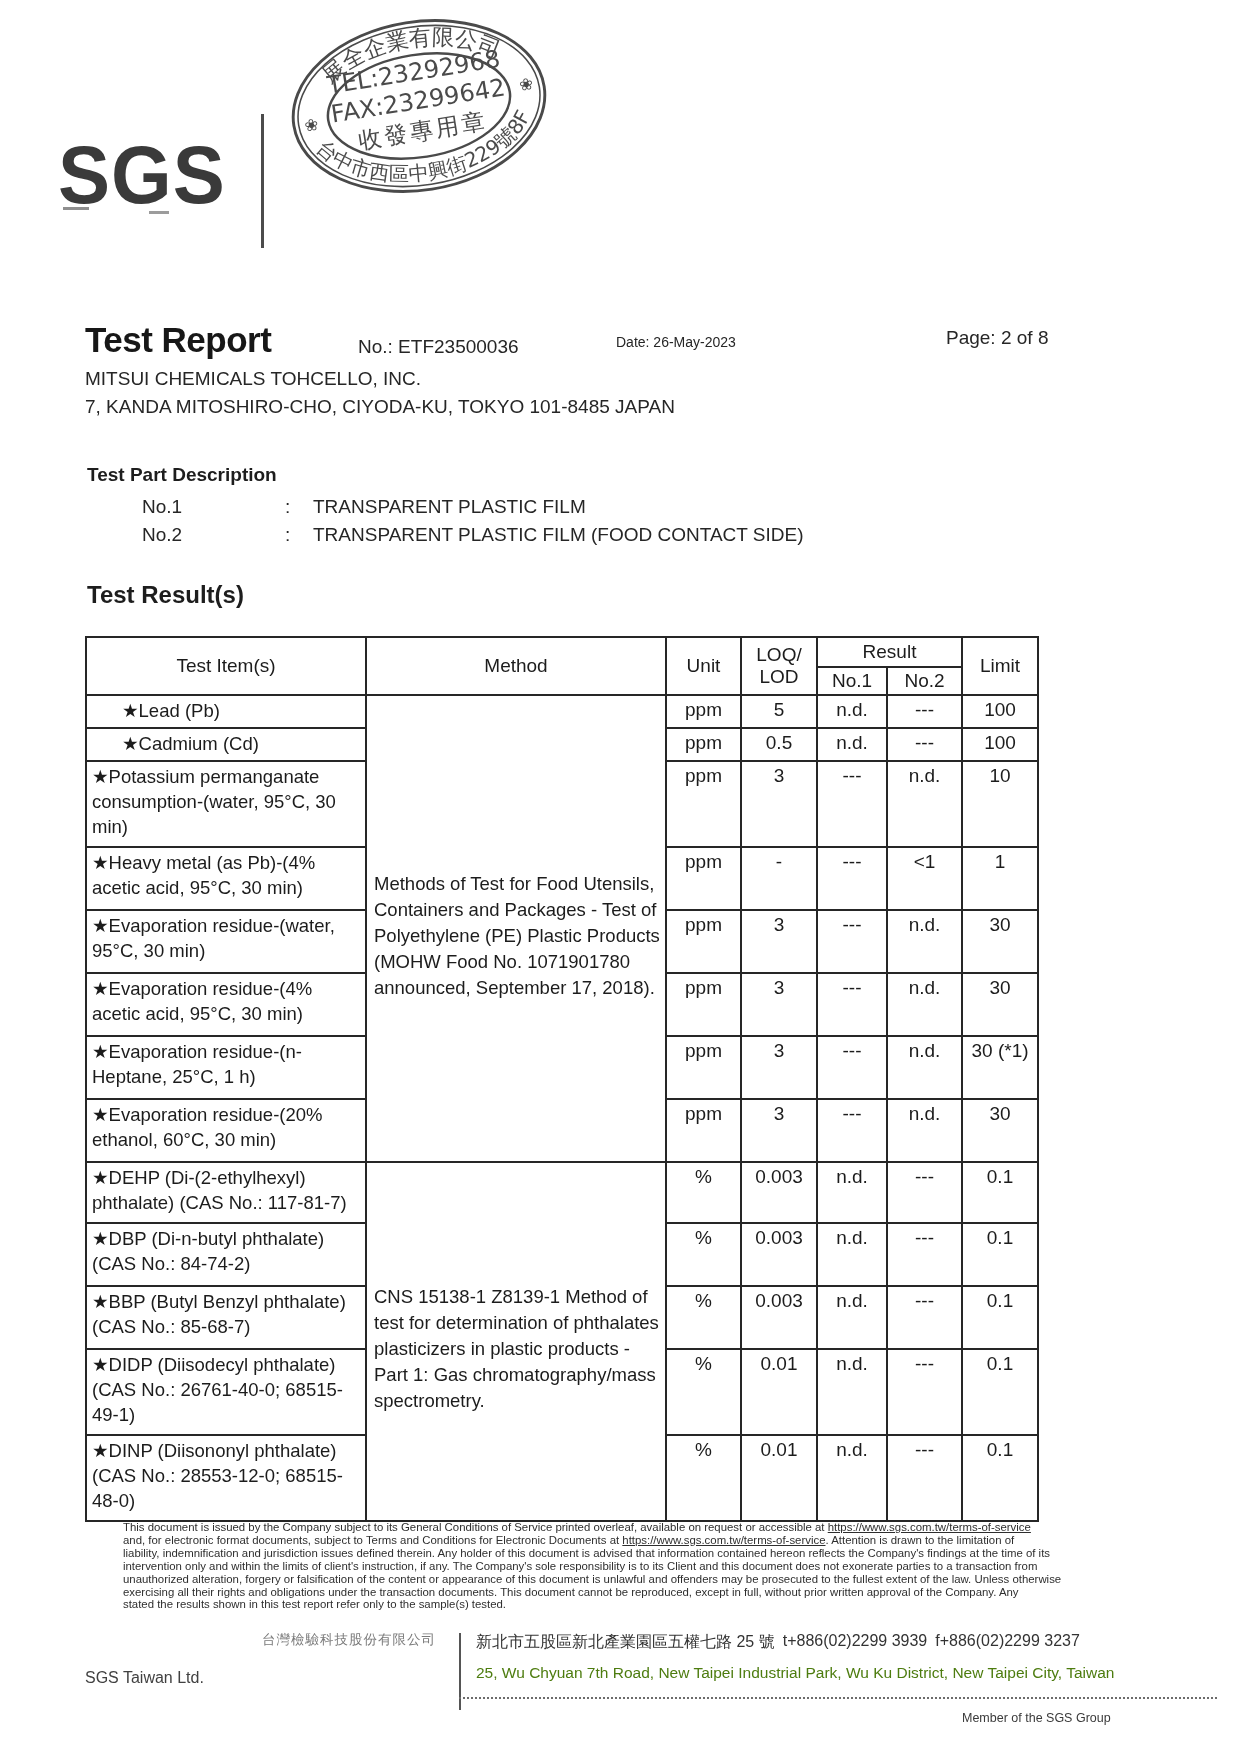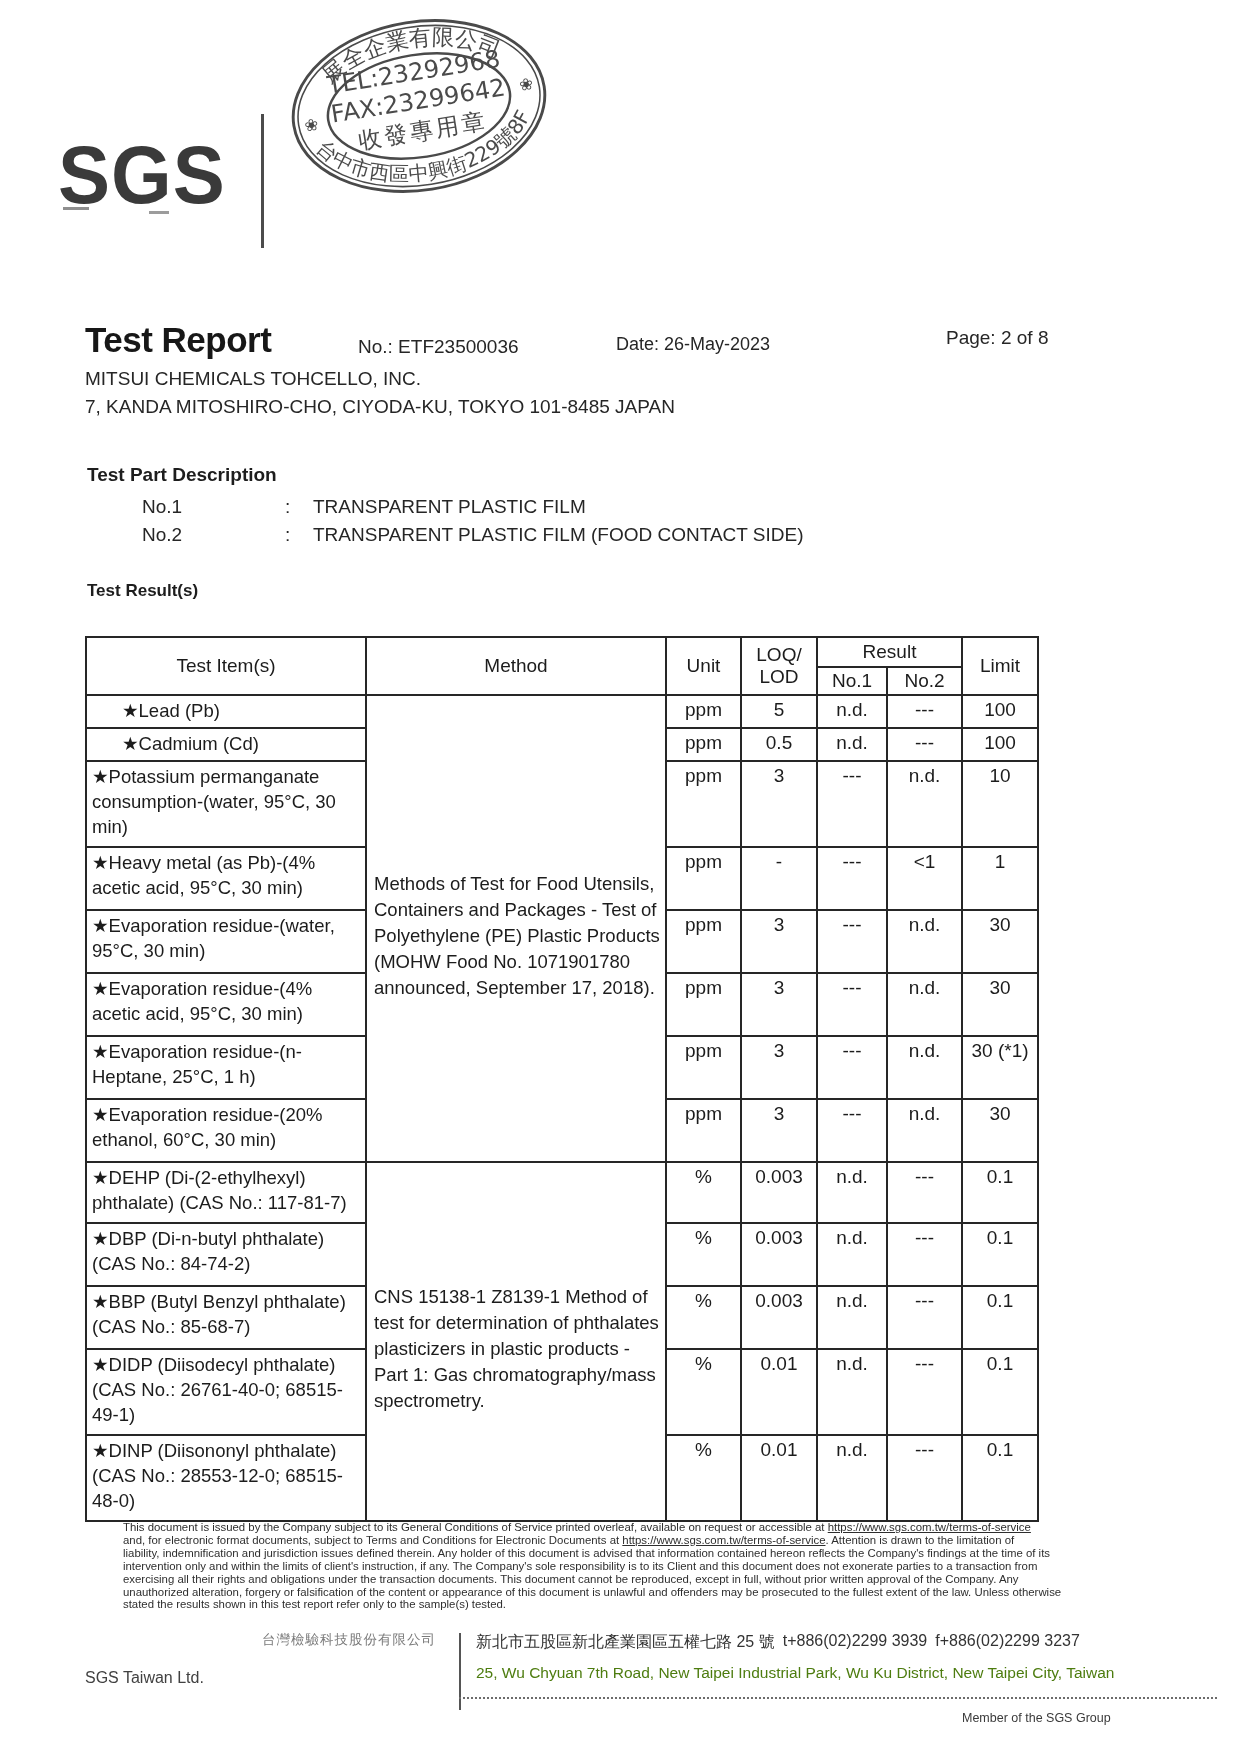--- a/index.html
+++ b/index.html
@@ -17,34 +17,34 @@
   .logo-dash1{left:63px;top:207px;width:26px;height:3px;background:#8f8f8f;}
   .logo-dash2{left:149px;top:211px;width:20px;height:3px;background:#9c9c9c;}
 
   
   .stamp{left:288px;top:18px;width:262px;height:176px;transform:rotate(-9deg);opacity:.92;}
   .stamp text{font-family:"DejaVu Sans",sans-serif;fill:#3b3b3b;}
 
   
   .report-title{left:85px;top:320px;font-size:35px;font-weight:bold;color:#171717;letter-spacing:-0.5px;}
   .hdr-no{left:358px;top:336px;font-size:19px;}
-  .hdr-date{left:616px;top:334px;font-size:18px;}
+  .hdr-date{left:616px;top:334px;font-size:14px;}
   .hdr-page{left:946px;top:327px;font-size:19px;}
   .company-name{left:85px;top:368px;font-size:19px;}
   .company-addr{left:85px;top:396px;font-size:19px;}
 
   
   .tp-title{left:87px;top:464px;font-size:19px;font-weight:600;color:#1d1d1d;}
   .tp-rows{left:87px;top:493px;font-size:19px;}
   .tp-row{display:flex;line-height:28px;}
   .tp-no{margin-left:55px;width:143px;}
   .tp-colon{width:28px;}
 
   
-  .results-title{left:87px;top:581px;font-size:17px;font-weight:600;color:#1d1d1d;}
+  .results-title{left:87px;top:581px;font-size:24px;font-weight:600;color:#1d1d1d;}
   .results-table{left:85px;top:636px;width:952px;border-collapse:collapse;table-layout:fixed;
                  font-size:19px;color:#1c1c1c;}
   .results-table th,.results-table td{border:2px solid #262626;}
   .results-table th{font-weight:normal;text-align:center;padding:2px;}
   .h-row1{height:30px;}
   .h-row2{height:28px;}
   td.c-item{text-align:left;vertical-align:top;padding:2px 2px 7px 5px;font-size:18.5px;line-height:25px;}
   td.c-method{text-align:left;vertical-align:middle;padding:18px 4px 4px 7px;font-size:18.5px;line-height:26px;}
   td.c-val{text-align:center;vertical-align:top;padding:3px 2px 6px 2px;}
   tr.sp1 td.c-item{padding-bottom:4px;padding-left:35px;}
@@ -248,22 +248,22 @@
         <td class="c-val">0.1</td>
       </tr>
     </tbody>
 </table>
 
 <div class="abs legal">
     <div>This document is issued by the Company subject to its General Conditions of Service printed overleaf, available on request or accessible at <u>https://www.sgs.com.tw/terms-of-service</u></div>
     <div>and, for electronic format documents, subject to Terms and Conditions for Electronic Documents at <u>https://www.sgs.com.tw/terms-of-service</u>. Attention is drawn to the limitation of</div>
     <div>liability, indemnification and jurisdiction issues defined therein. Any holder of this document is advised that information contained hereon reflects the Company's findings at the time of its</div>
     <div>intervention only and within the limits of client's instruction, if any. The Company's sole responsibility is to its Client and this document does not exonerate parties to a transaction from</div>
+    <div>unauthorized alteration, forgery or falsification of the content or appearance of this document is unlawful and offenders may be prosecuted to the fullest extent of the law. Unless otherwise</div>
     <div>exercising all their rights and obligations under the transaction documents. This document cannot be reproduced, except in full, without prior written approval of the Company. Any</div>
-    <div>unauthorized alteration, forgery or falsification of the content or appearance of this document is unlawful and offenders may be prosecuted to the fullest extent of the law. Unless otherwise</div>
     <div>stated the results shown in this test report refer only to the sample(s) tested.</div>
   </div>
 
 <div class="abs f-left-en">SGS Taiwan Ltd.</div>
 <div class="abs f-left-zh">台灣檢驗科技股份有限公司</div>
 <div class="abs f-divider"></div>
 <div class="abs f-line1">
   <span>新北市五股區新北產業園區五權七路 25 號</span>
   <span>t+886(02)2299 3939</span>
   <span>f+886(02)2299 3237</span>

